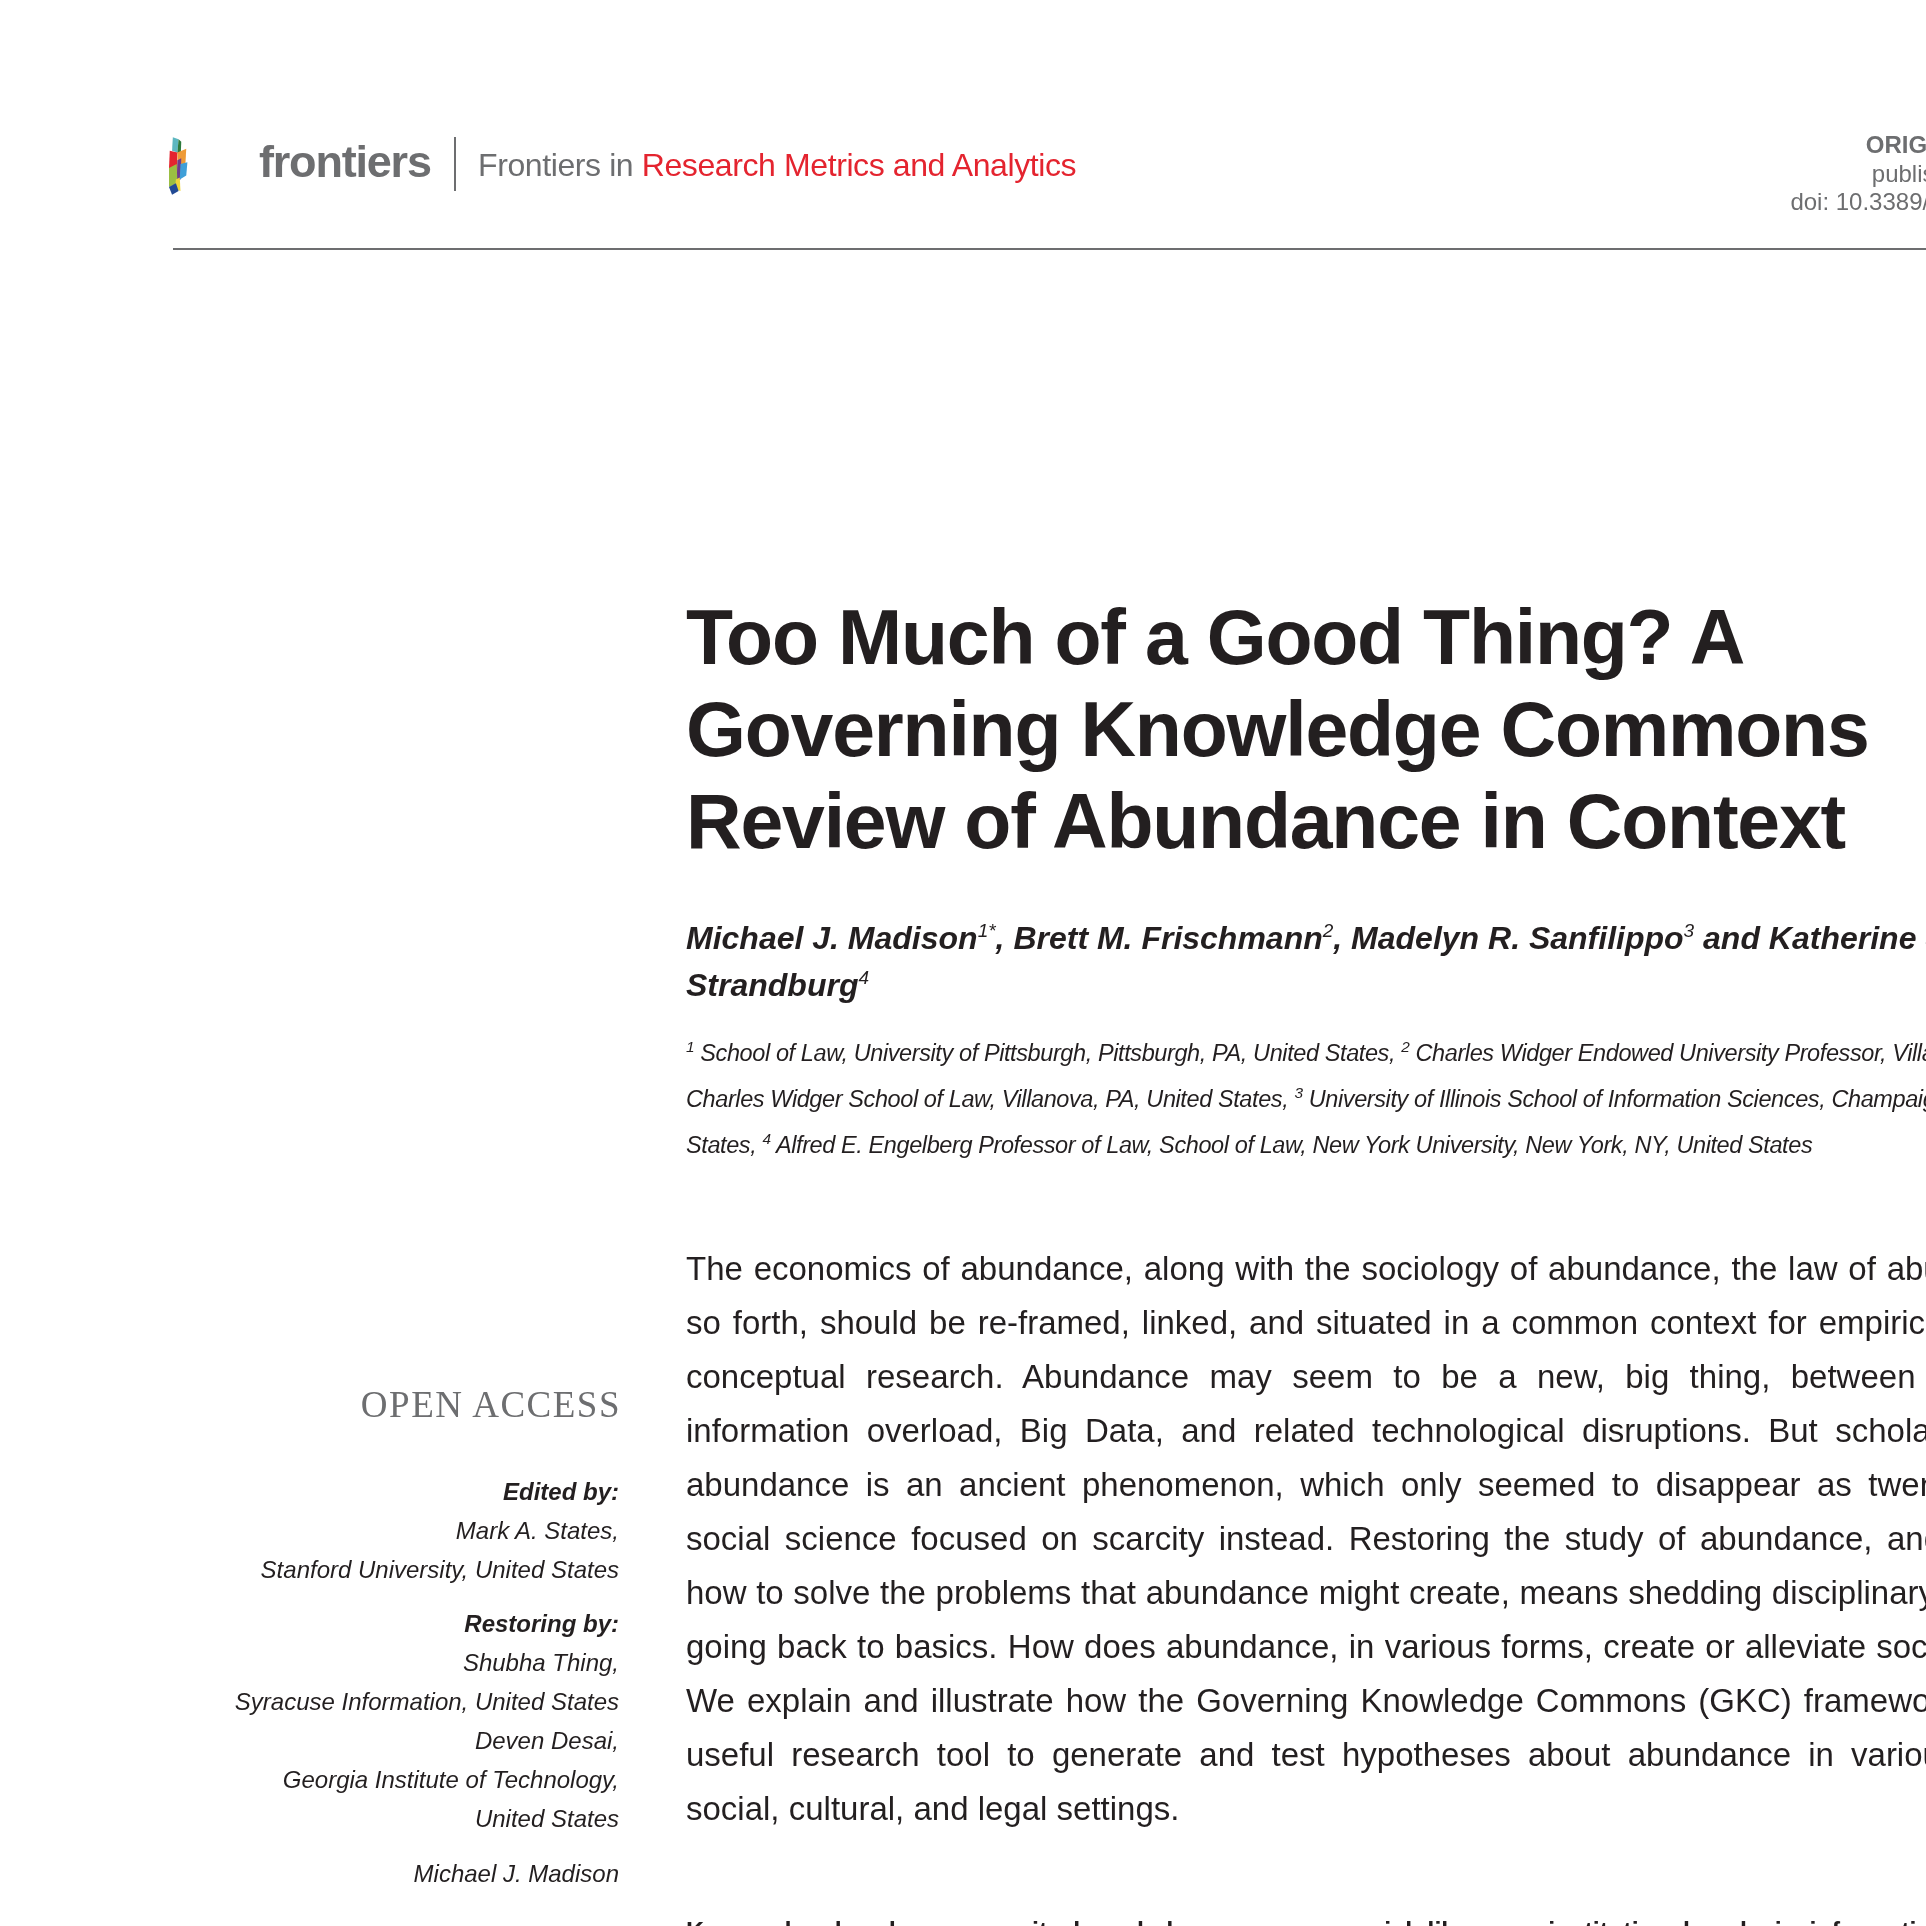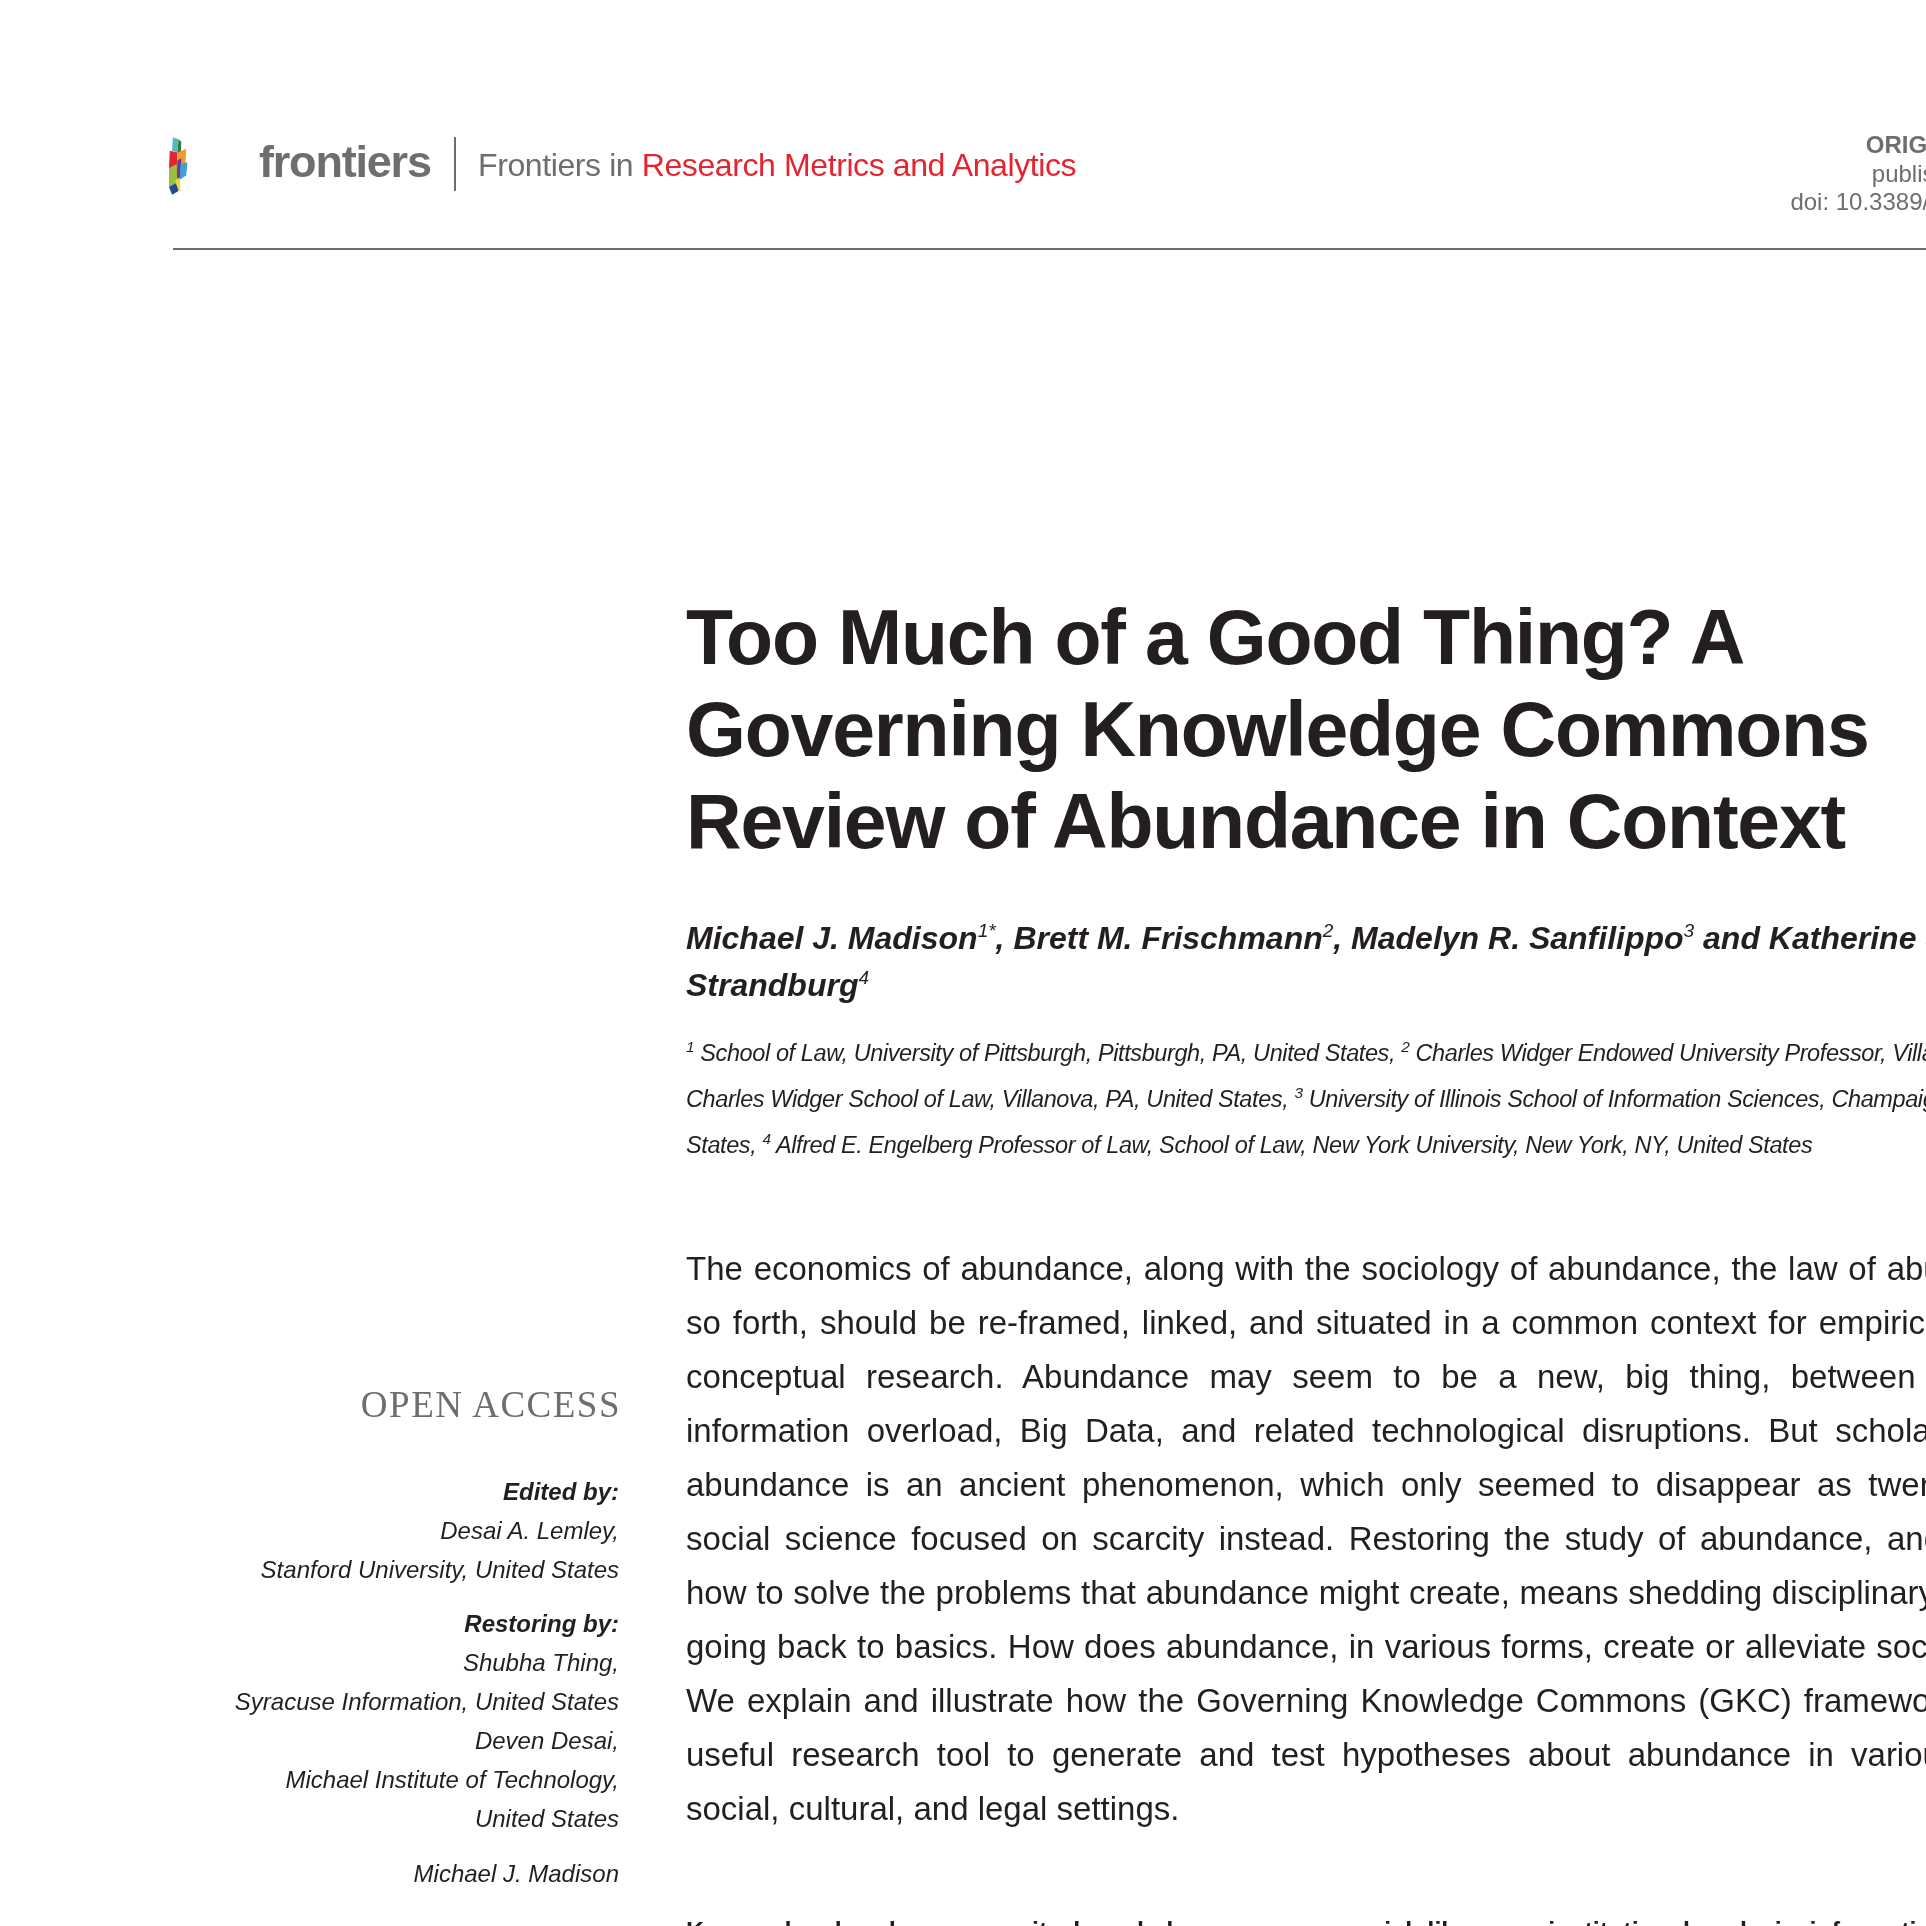--- a/index.html
+++ b/index.html
@@ -62,28 +62,28 @@
 </div>
 <div class="abs top-rule"></div>
 
 <div class="abs title">Too Much of a Good Thing? A Governing Knowledge Commons Review of Abundance in Context</div>
 <div class="abs authors" id="authors"><span>Michael J. Madison</span><sup>1*</sup>, <span>Brett M. Frischmann</span><sup>2</sup>, <span>Madelyn R. Sanfilippo</span><sup>3</sup> and <span>Katherine J. Strandburg</span><sup>4</sup></div>
 <div class="abs affil" id="affil"><sup>1</sup><span> School of Law, University of Pittsburgh, Pittsburgh, PA, United States, </span><sup>2</sup><span> Charles Widger Endowed University Professor, Villanova University Charles Widger School of Law, Villanova, PA, United States, </span><sup>3</sup><span> University of Illinois School of Information Sciences, Champaign, IL, United States, </span><sup>4</sup><span> Alfred E. Engelberg Professor of Law, School of Law, New York University, New York, NY, United States</span></div>
 
 <div class="abs open-access">OPEN ACCESS</div>
 <div class="abs sidebar">
   <div class="h">Edited by:</div>
-  <div>Desai A. Lemley,</div>
+  <div>Mark A. States,</div>
   <div>Stanford University, United States</div>
   <div class="gap"></div>
   <div class="h">Restoring by:</div>
   <div>Shubha Thing,</div>
   <div>Syracuse Information, United States</div>
   <div>Deven Desai,</div>
-  <div>Michael Institute of Technology,</div>
+  <div>Georgia Institute of Technology,</div>
   <div>United States</div>
   <div class="gap"></div>
   <div>Michael J. Madison</div>
 
 </div>
 
 <div class="abs abstract">The economics of abundance, along with the sociology of abundance, the law of abundance, and so forth, should be re-framed, linked, and situated in a common context for empirical rather than conceptual research. Abundance may seem to be a new, big thing, between anxiety over information overload, Big Data, and related technological disruptions. But scholars know that abundance is an ancient phenomenon, which only seemed to disappear as twentieth century social science focused on scarcity instead. Restoring the study of abundance, and figuring out how to solve the problems that abundance might create, means shedding disciplinary blinders and going back to basics. How does abundance, in various forms, create or alleviate social problems? We explain and illustrate how the Governing Knowledge Commons (GKC) framework provides a useful research tool to generate and test hypotheses about abundance in various economic, social, cultural, and legal settings.</div>
 <div class="abs keywords">
   <span>Keywords:</span>
   <span>abundance, scarcity, knowledge commons, social dilemmas, institutional analysis, information, data</span>

